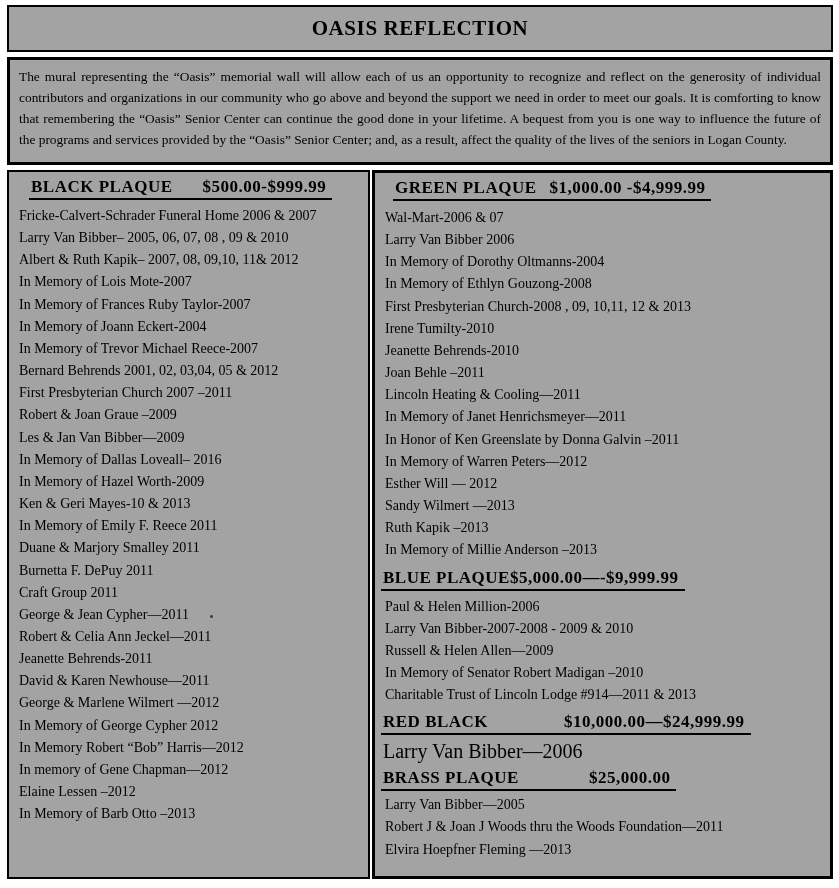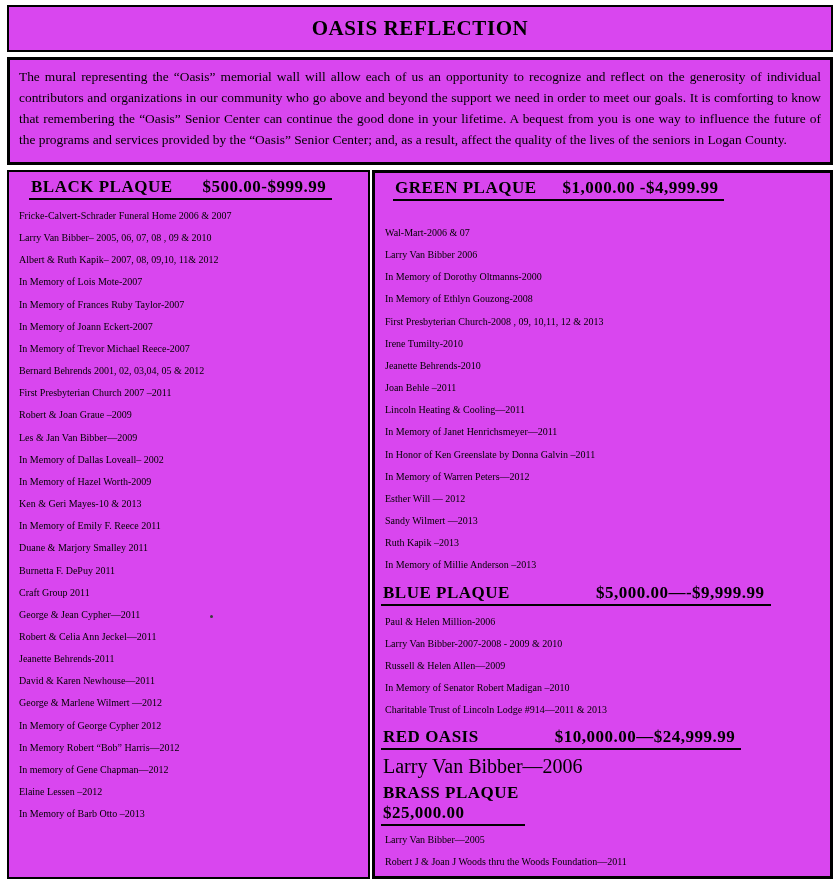--- a/index.html
+++ b/index.html
@@ -1,21 +1,21 @@
 <!DOCTYPE html>
 <html><head>
 <meta charset="utf-8">
 <style>
   html,body{margin:0;padding:0;}
   body{
     width:839px;height:888px;position:relative;background:#ffffff;color:#000;
     font-family:"Liberation Serif","DejaVu Serif",serif;
     overflow:hidden;
   }
-  .box{position:absolute;background:#d946ef;border:2px solid #000;box-sizing:border-box;}
+  .box{position:absolute;background:#a3a3a3;border:2px solid #000;box-sizing:border-box;}
   .title-box{
     left:7px;top:5px;width:826px;height:47px;
     border-width:2px;
     display:flex;align-items:center;justify-content:center;
   }
   .title-text{
     font-size:21px;font-weight:bold;letter-spacing:.6px;
   }
   .intro-box{
     left:7px;top:57px;width:826px;height:108px;
@@ -34,26 +34,26 @@
     padding:3px 4px 0 6px;overflow:hidden;
   }
   .plaque-heading{
     display:inline-flex;align-items:flex-start;
     font-weight:bold;font-size:17px;letter-spacing:.5px;
     border-bottom:2.5px solid #000;
     padding:0 6px 1px 2px;
     white-space:nowrap;
   }
   .h-black{margin:2px 0 5px 14px;column-gap:30px;}
-  .h-green{margin:2px 0 21px 12px;column-gap:26px;}
-  .h-blue{margin:6px 12px 5px 0;column-gap:86px;}
+  .h-green{margin:2px 0 6px 12px;column-gap:26px;gap:13px;}
+  .h-blue{margin:6px 12px 5px 0;}
   .h-red{margin:6px 0 3px 0;column-gap:76px;}
-  .h-brass{margin:4px 0 3px 0;column-gap:70px;flex-direction:column;}
+  .h-brass{margin:4px 0 3px 0;column-gap:70px;}
   .entries .entry{
-    font-size:10px;line-height:22.15px;white-space:nowrap;
+    font-size:14px;line-height:22.15px;white-space:nowrap;
     padding-left:4px;
   }
   .entries .entry-large{
     font-size:20px;line-height:26px;white-space:nowrap;padding-left:2px;
   }
   .stray-dot{
     position:absolute;left:210px;top:615px;width:3px;height:3px;
     background:#3a3a3a;border-radius:50%;
   }
 </style>
@@ -72,27 +72,27 @@
   <div class="plaque-heading h-black">
     <span>BLACK PLAQUE</span>
     <span>$500.00-$999.99</span>
   </div>
   <div class="entries">
       <div class="entry">Fricke-Calvert-Schrader Funeral Home 2006 &amp; 2007</div>
       <div class="entry">Larry Van Bibber– 2005, 06, 07, 08 , 09 &amp; 2010</div>
       <div class="entry">Albert &amp; Ruth Kapik– 2007, 08, 09,10, 11&amp; 2012</div>
       <div class="entry">In Memory of Lois Mote-2007</div>
       <div class="entry">In Memory of Frances Ruby Taylor-2007</div>
-      <div class="entry">In Memory of Joann Eckert-2007</div>
+      <div class="entry">In Memory of Joann Eckert-2004</div>
       <div class="entry">In Memory of Trevor Michael Reece-2007</div>
       <div class="entry">Bernard Behrends 2001, 02, 03,04, 05 &amp; 2012</div>
       <div class="entry">First Presbyterian Church 2007 –2011</div>
       <div class="entry">Robert &amp; Joan Graue –2009</div>
       <div class="entry">Les &amp; Jan Van Bibber—2009</div>
-      <div class="entry">In Memory of Dallas Loveall– 2002</div>
+      <div class="entry">In Memory of Dallas Loveall– 2016</div>
       <div class="entry">In Memory of Hazel Worth-2009</div>
       <div class="entry">Ken &amp; Geri Mayes-10 &amp; 2013</div>
       <div class="entry">In Memory of  Emily F. Reece  2011</div>
       <div class="entry">Duane &amp; Marjory Smalley 2011</div>
       <div class="entry">Burnetta F. DePuy 2011</div>
       <div class="entry">Craft Group 2011</div>
       <div class="entry">George &amp; Jean Cypher—2011</div>
       <div class="entry">Robert &amp; Celia Ann Jeckel—2011</div>
       <div class="entry">Jeanette Behrends-2011</div>
       <div class="entry">David &amp; Karen Newhouse—2011</div>
@@ -107,21 +107,21 @@
 
 <div class="box col-right">
 
   <div class="plaque-heading h-green">
     <span>GREEN PLAQUE</span>
     <span>$1,000.00 -$4,999.99</span>
   </div>
   <div class="entries">
       <div class="entry">Wal-Mart-2006 &amp; 07</div>
       <div class="entry">Larry Van Bibber 2006</div>
-      <div class="entry">In Memory of Dorothy Oltmanns-2000</div>
+      <div class="entry">In Memory of Dorothy Oltmanns-2004</div>
       <div class="entry">In Memory of Ethlyn Gouzong-2008</div>
       <div class="entry">First Presbyterian Church-2008 , 09, 10,11, 12 &amp; 2013</div>
       <div class="entry">Irene Tumilty-2010</div>
       <div class="entry">Jeanette Behrends-2010</div>
       <div class="entry">Joan Behle –2011</div>
       <div class="entry">Lincoln Heating &amp; Cooling—2011</div>
       <div class="entry">In Memory of  Janet Henrichsmeyer—2011</div>
       <div class="entry">In Honor of Ken Greenslate  by Donna Galvin –2011</div>
       <div class="entry">In Memory of Warren Peters—2012</div>
       <div class="entry">Esther Will — 2012</div>
@@ -136,21 +136,21 @@
   </div>
   <div class="entries">
       <div class="entry">Paul &amp; Helen Million-2006</div>
       <div class="entry">Larry Van Bibber-2007-2008 - 2009 &amp; 2010</div>
       <div class="entry">Russell &amp; Helen Allen—2009</div>
       <div class="entry">In Memory of Senator Robert Madigan –2010</div>
       <div class="entry">Charitable Trust of Lincoln Lodge #914—2011 &amp; 2013</div>
     </div>
 
   <div class="plaque-heading h-red">
-    <span>RED OASIS</span>
+    <span>RED BLACK</span>
     <span>$10,000.00—$24,999.99</span>
   </div>
   <div class="entries">
       <div class="entry entry-large">Larry Van Bibber—2006</div>
     </div>
 
   <div class="plaque-heading h-brass">
     <span>BRASS PLAQUE</span>
     <span>$25,000.00</span>
   </div>

